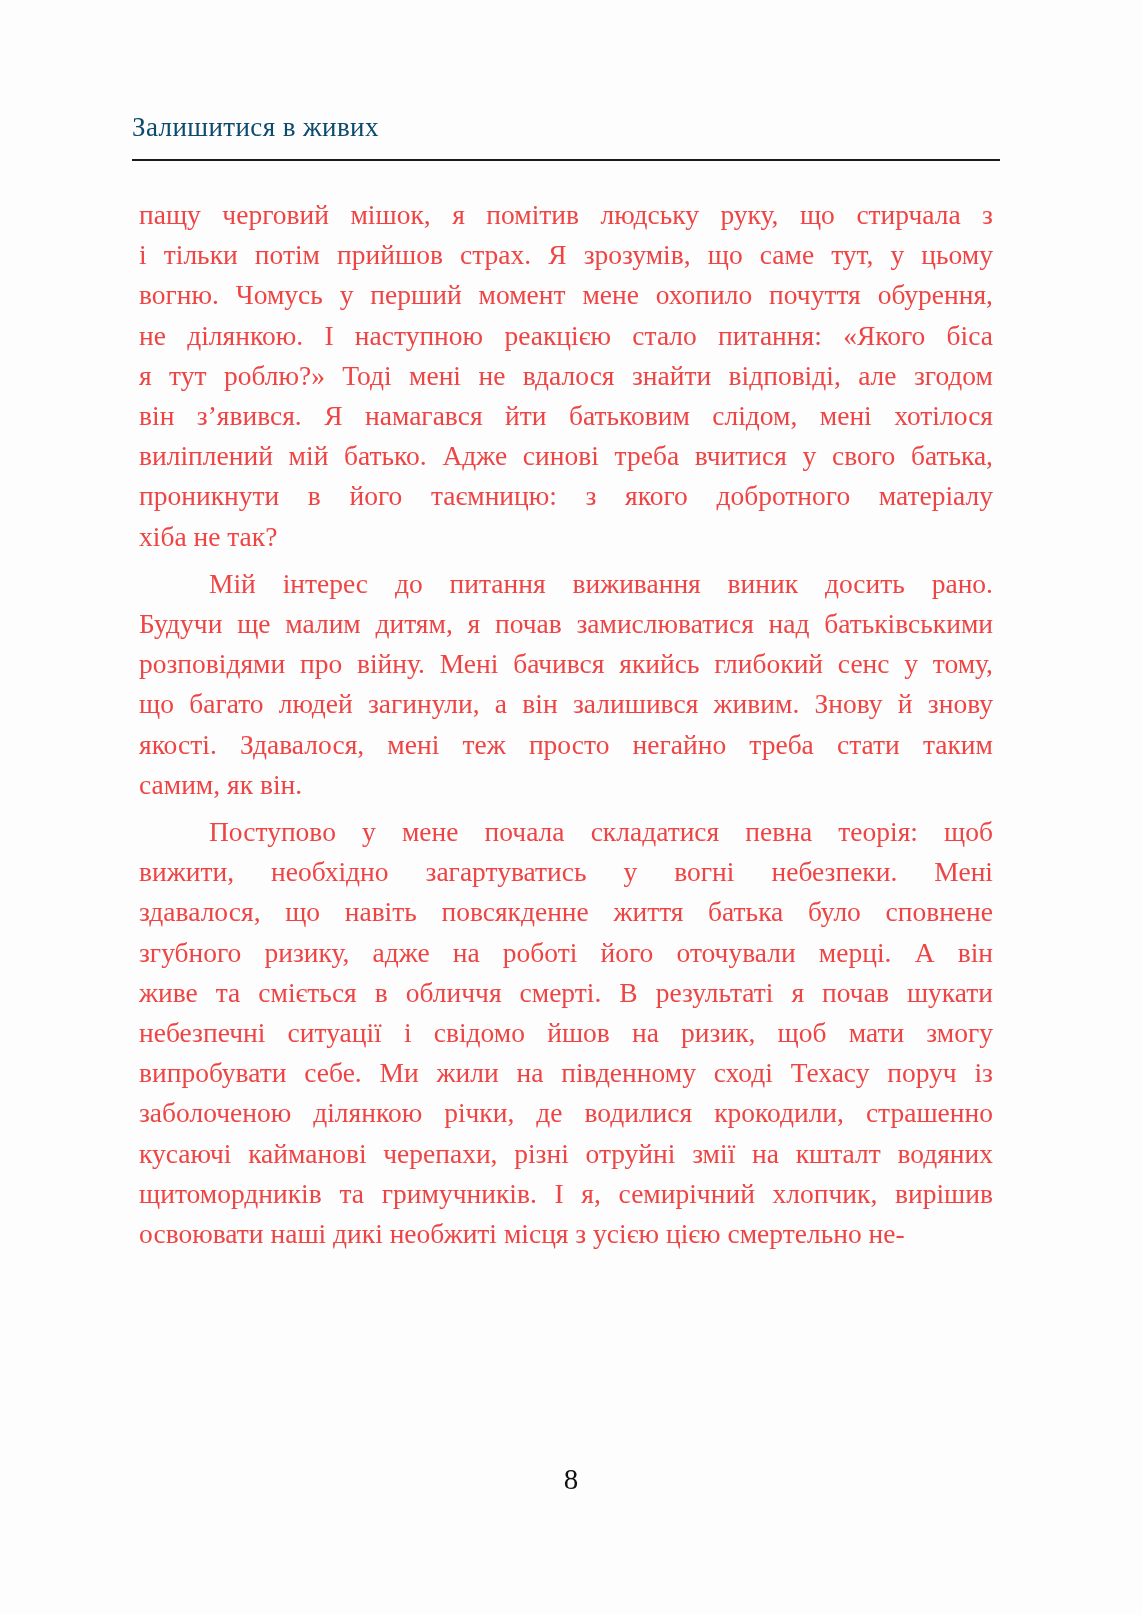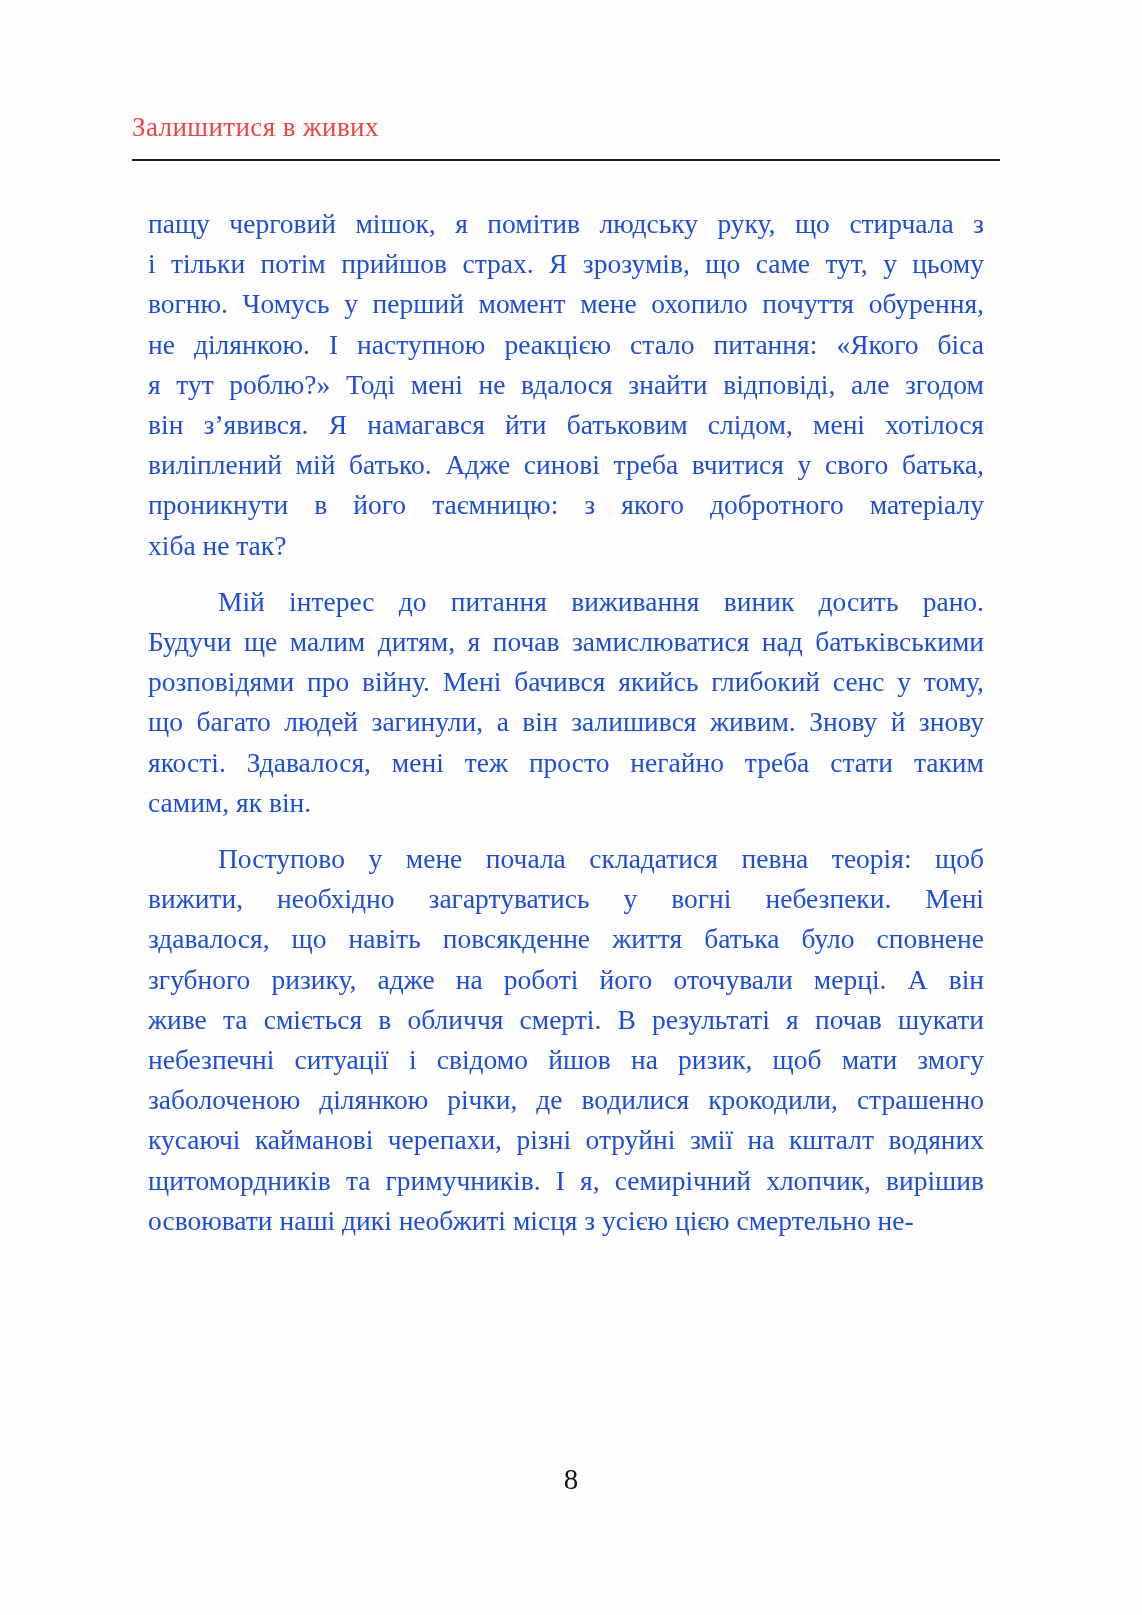--- a/index.html
+++ b/index.html
@@ -20,21 +20,21 @@
   }
 
   
   .running-head {
     position: absolute;
     left: 132px;
     top: 112px;
     width: 868px;
     font-size: 27px;
     letter-spacing: 0.4px;
-    color: #ef4444;
+    color: #0c4a6e;
     white-space: nowrap;
   }
 
   .head-rule {
     position: absolute;
     left: 132px;
     top: 159px;
     width: 868px;
     height: 0;
     border-top: 2.2px solid #1b1b1b;
@@ -42,26 +42,26 @@
 
   
   .textblock {
     position: absolute;
     left: 132px;
     top: 188px;
     width: 868px;
   }
 
   .para {
-    margin: 16px;
+    margin: 7px;
     font-size: 27.5px;
     line-height: 40.2px;
     text-align: justify;
     text-justify: inter-word;
-    color: #1d4ed8;
+    color: #ef4444;
     hyphens: none;
   }
 
   
   .ln {
     display: block;
     text-align: justify;
     text-align-last: justify;
     white-space: pre-wrap;
   }
@@ -115,20 +115,21 @@
         <span class="ln">якості. Здавалося, мені теж просто негайно треба стати таким</span>
         <span class="ln last">самим, як він.</span>
       </p>
       <p class="para">
         <span class="ln indent">Поступово у мене почала складатися певна теорія: щоб</span>
         <span class="ln">вижити, необхідно загартуватись у вогні небезпеки. Мені</span>
         <span class="ln">здавалося, що навіть повсякденне життя батька було сповнене</span>
         <span class="ln">згубного ризику, адже на роботі його оточували мерці. А він</span>
         <span class="ln">живе та сміється в обличчя смерті. В результаті я почав шукати</span>
         <span class="ln">небезпечні ситуації і свідомо йшов на ризик, щоб мати змогу</span>
+        <span class="ln">випробувати себе. Ми жили на південному сході Техасу поруч із</span>
         <span class="ln">заболоченою ділянкою річки, де водилися крокодили, страшенно</span>
         <span class="ln">кусаючі кайманові черепахи, різні отруйні змії на кшталт водяних</span>
         <span class="ln">щитомордників та гримучників. І я, семирічний хлопчик, вирішив</span>
         <span class="ln last">освоювати наші дикі необжиті місця з усією цією смертельно не-</span>
       </p>
     </div>
 
   <div class="folio">8</div>
 
 </div>

